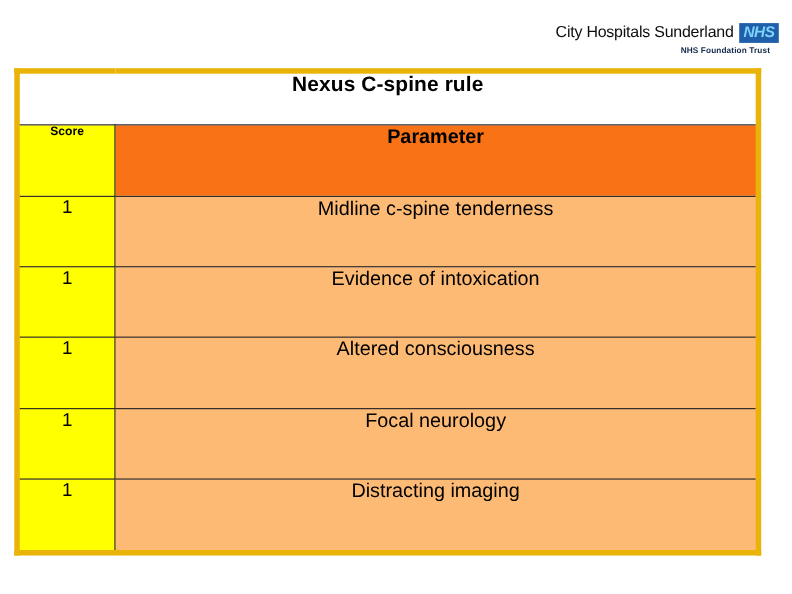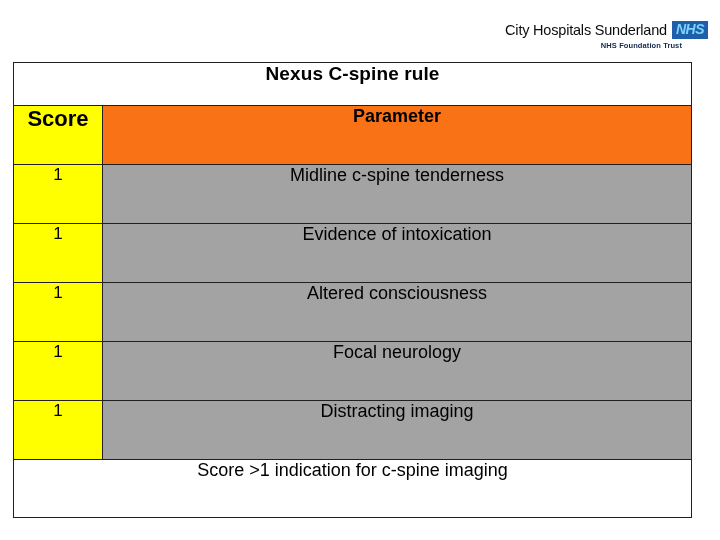--- a/index.html
+++ b/index.html
@@ -45,42 +45,42 @@
     font-weight: bold;
     font-style: italic;
     font-size: 14px;
     letter-spacing: -0.5px;
     padding: 1px 4px 2px 4px;
     line-height: 1.05;
     display: inline-block;
   }
   .logo-sub {
     margin-top: 3px;
-    margin-right: 26px;
+    margin-right: 8px;
     font-size: 7.5px;
     font-weight: bold;
     color: #13284b;
     letter-spacing: 0.1px;
     white-space: nowrap;
   }
 
   
   .table-wrap {
     position: absolute;
     left: 13px;
     top: 62px;
     width: 679px;
     height: 443px;
   }
   table.nexus {
     width: 100%;
     height: 100%;
     border-collapse: collapse;
     table-layout: fixed;
-    border: 1px solid #eab308;
+    border: 5px solid #eab308;
   }
   table.nexus td {
     border: 1px solid #231f20;
     padding: 0;
     vertical-align: top;
   }
 
   
   .row-title td {
     background: #ffffff;
@@ -88,21 +88,21 @@
     font-size: 19px;
     font-weight: bold;
     height: 42px;
     padding-top: 9px;
     letter-spacing: 0.1px;
   }
 
   
   .cell-score-head {
     background: #ffff00;
-    font-size: 22px;
+    font-size: 11px;
     font-weight: bold;
     text-align: center;
     padding-top: 13px;
   }
   .cell-param-head {
     background: #f97316;
     font-size: 18px;
     font-weight: bold;
     text-align: center;
     padding-top: 12px;
@@ -111,21 +111,21 @@
 
   
   .row-data td { height: 58px; }
   .cell-score {
     background: #ffff00;
     font-size: 17px;
     text-align: center;
     padding-top: 12px;
   }
   .cell-param {
-    background: #a3a3a3;
+    background: #fdba74;
     font-size: 18px;
     text-align: center;
     padding-top: 11px;
   }
 
   
   .row-foot td {
     background: #ffffff;
     text-align: center;
     font-size: 18px;
@@ -180,18 +180,15 @@
       <tr class="row-data">
         <td class="cell-score">1</td>
         <td class="cell-param">Focal neurology</td>
       </tr>
 
       <tr class="row-data">
         <td class="cell-score">1</td>
         <td class="cell-param">Distracting imaging</td>
       </tr>
 
-      <tr class="row-foot">
-        <td colspan="2">Score &gt;1 indication for c-spine imaging</td>
-      </tr>
     </tbody>
   </table>
 </div>
 
 </body></html>

